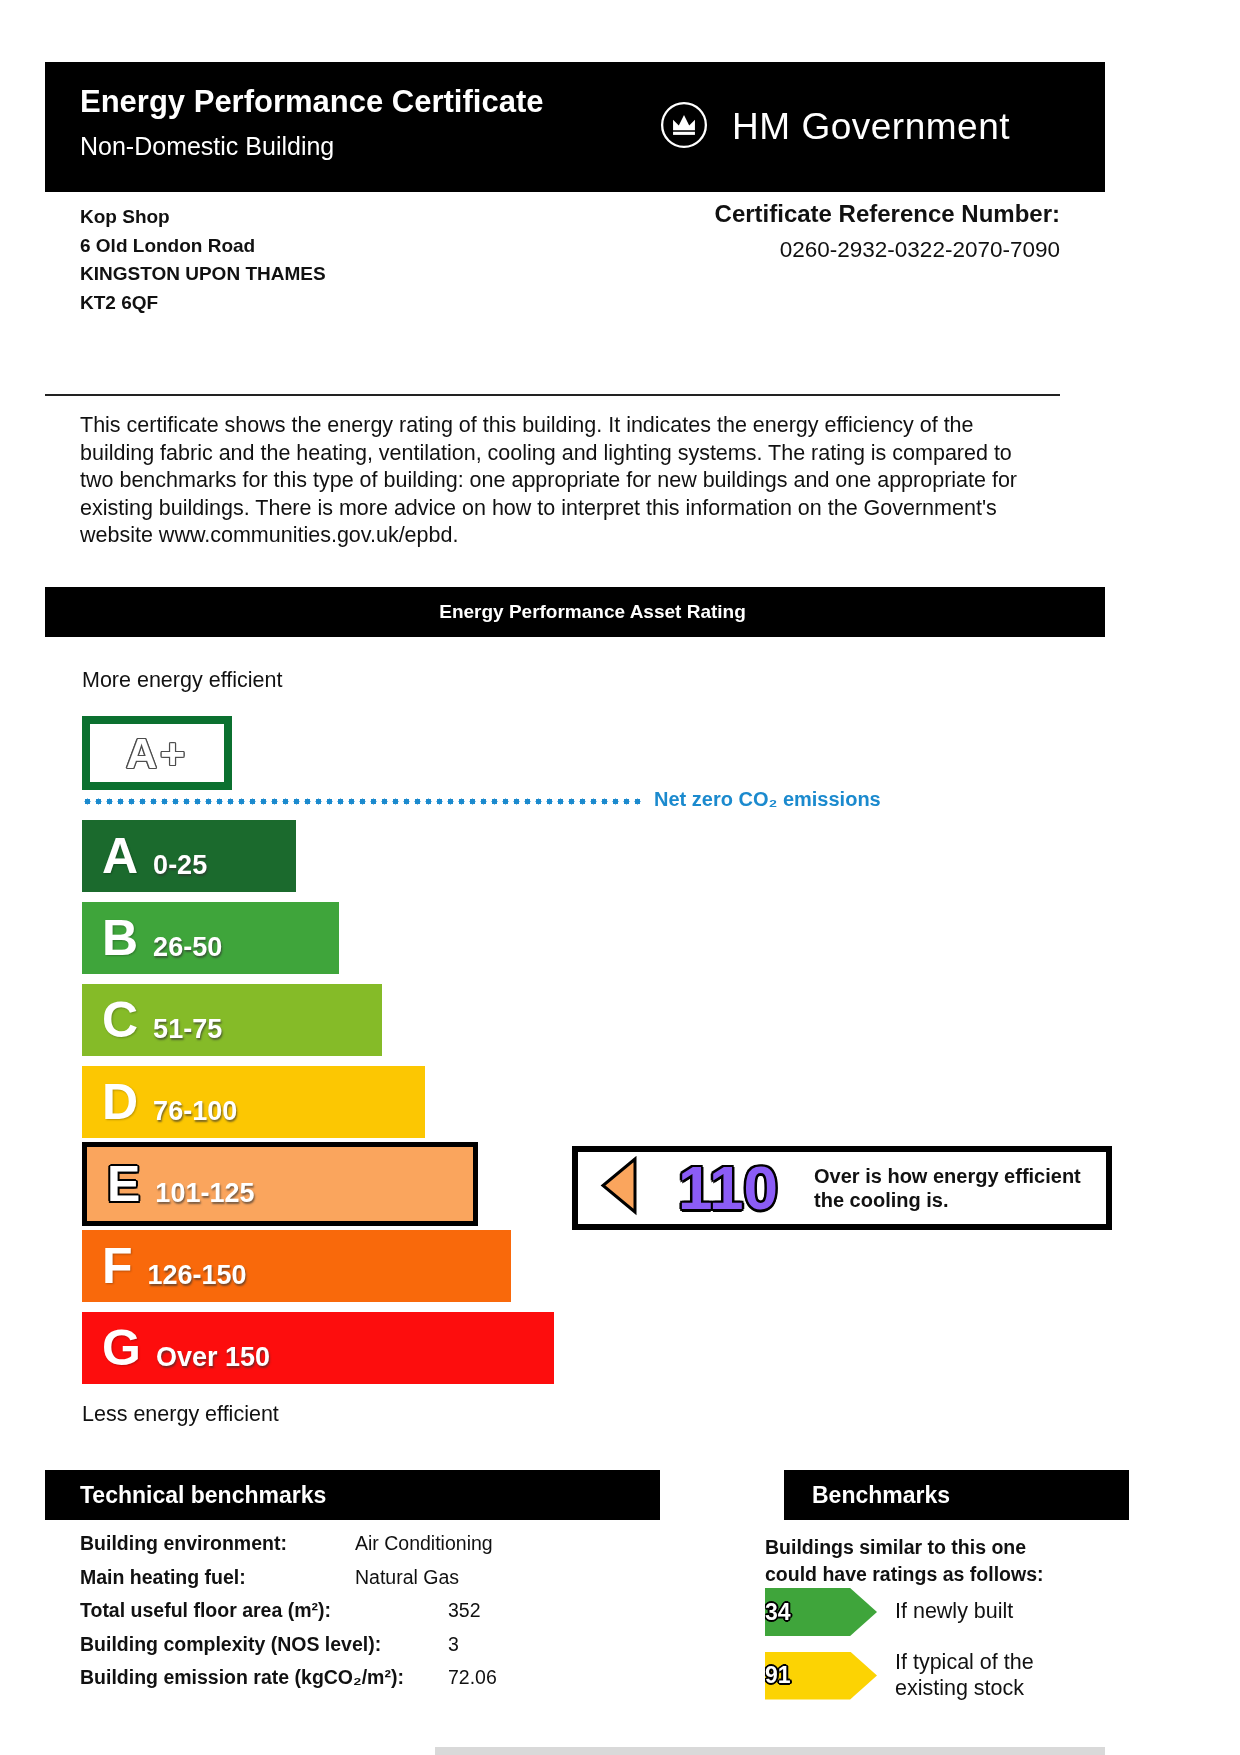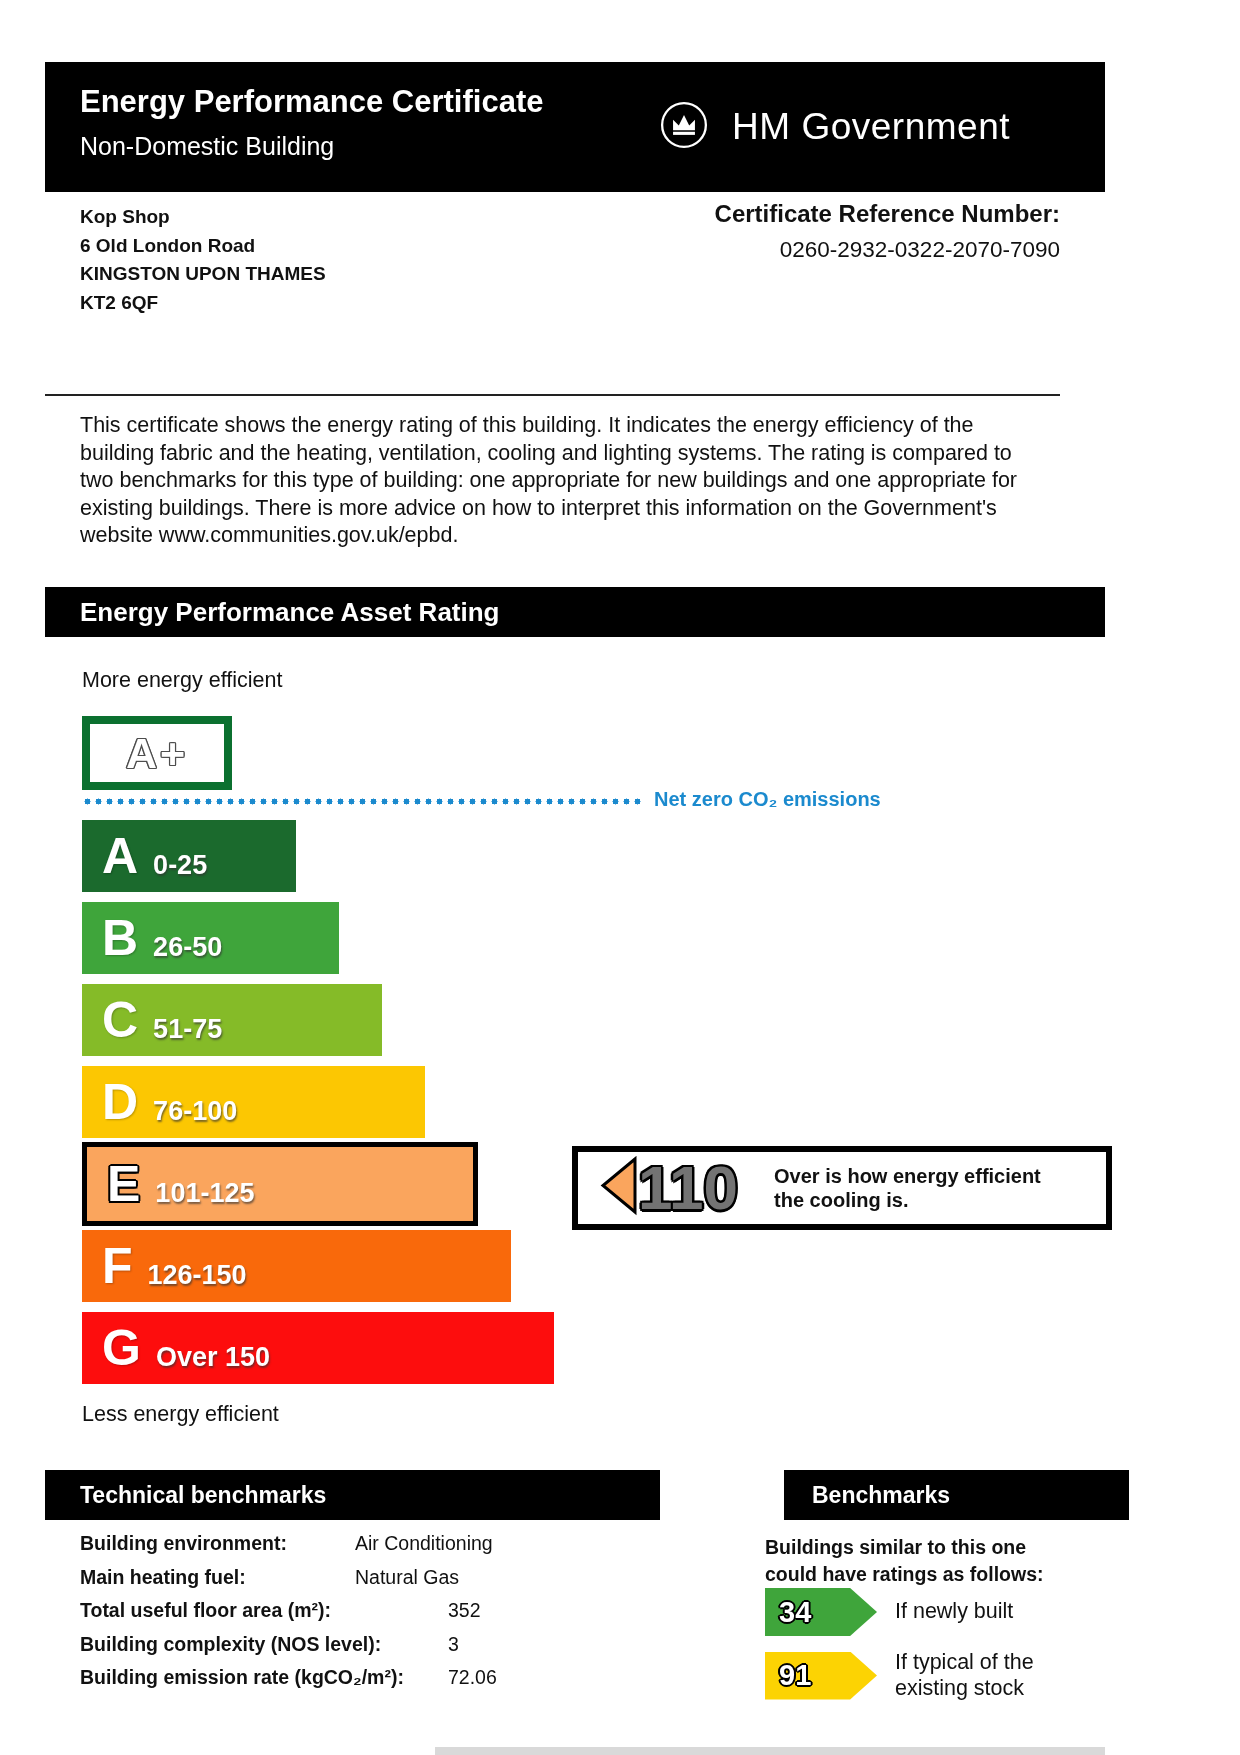--- a/index.html
+++ b/index.html
@@ -18,21 +18,21 @@
   .cert-ref{position:absolute;left:620px;top:200px;width:440px;text-align:right;}
   .cert-ref-label{font-size:24px;font-weight:bold;}
   .cert-ref-number{font-size:22.5px;margin-top:9px;font-weight:normal;}
 
   .rule{position:absolute;left:45px;top:394px;width:1015px;height:0;border-top:2.5px solid #222;}
 
   .intro{position:absolute;left:80px;top:412px;width:968px;font-size:21.5px;line-height:27.5px;}
 
   
   .section-bar{position:absolute;background:#000;color:#fff;font-weight:bold;box-sizing:border-box;display:flex;align-items:center;}
-  .asset-bar{left:45px;top:587px;width:1060px;height:50px;font-size:26px;padding-left:35px;}
+  .asset-bar{left:45px;top:587px;width:1060px;height:50px;font-size:19px;padding-left:35px;justify-content:center;}
   .tech-bar{left:45px;top:1470px;width:615px;height:50px;font-size:23px;padding-left:35px;}
   .bench-bar{left:740px;top:1470px;width:345px;height:50px;font-size:23px;padding-left:28px;margin-left:44px;}
 
   .more-label{position:absolute;left:82px;top:668px;font-size:21.5px;}
   .less-label{position:absolute;left:82px;top:1402px;font-size:21.5px;}
 
   
   .aplus-box{position:absolute;left:82px;top:716px;width:150px;height:74px;box-sizing:border-box;border:8px solid #0b702f;background:#fff;display:flex;align-items:center;justify-content:center;}
   .aplus-text{font-size:43px;font-weight:bold;color:#fff;letter-spacing:3px;
     text-shadow:-1.3px 0 0 #4d4d4d,1.3px 0 0 #4d4d4d,0 -1.3px 0 #4d4d4d,0 1.3px 0 #4d4d4d,
@@ -48,37 +48,37 @@
   .band{position:absolute;left:82px;height:72px;display:flex;align-items:center;box-sizing:border-box;}
   .band.highlighted{border:5px solid #000;}
   .band-letter{font-size:50px;font-weight:bold;color:#fff;line-height:1;margin-left:20px;text-shadow:1px 1px 2px rgba(0,0,0,0.25);}
   .band-range{font-size:27px;font-weight:bold;color:#fff;margin-left:15px;margin-top:18px;text-shadow:1px 1.5px 2px rgba(50,50,50,0.65);}
   .outline-black{text-shadow:-2px 0 0 #000,2px 0 0 #000,0 -2px 0 #000,0 2px 0 #000,
       -1.5px -1.5px 0 #000,1.5px -1.5px 0 #000,-1.5px 1.5px 0 #000,1.5px 1.5px 0 #000 !important;}
 
   
   .indicator{position:absolute;left:572px;top:1146px;width:540px;height:84px;box-sizing:border-box;border:6px solid #000;background:#fff;display:flex;align-items:center;}
   .indicator-arrow{margin-left:16px;flex:0 0 auto;}
-  .indicator-value{font-size:62px;font-weight:bold;color:#737373;line-height:1;
+  .indicator-value{margin-left:40px;font-size:62px;font-weight:bold;color:#8b5cf6;line-height:1;
     text-shadow:-2.5px 0 0 #000,2.5px 0 0 #000,0 -2.5px 0 #000,0 2.5px 0 #000,
                 -1.8px -1.8px 0 #000,1.8px -1.8px 0 #000,-1.8px 1.8px 0 #000,1.8px 1.8px 0 #000;}
   .indicator-desc{margin-left:36px;font-size:20px;font-weight:bold;line-height:24.5px;color:#111;}
 
   
   .tech-rows{position:absolute;left:80px;top:1532px;width:600px;}
   .tech-row{position:relative;height:33.5px;font-size:19.5px;}
   .tech-label{font-weight:bold;}
   .tech-value{position:absolute;left:275px;top:0;font-weight:normal;}
   .tech-value.num{left:368px;}
 
   
   .bench-intro{position:absolute;left:765px;top:1534px;font-size:19.5px;font-weight:bold;line-height:27px;}
   .bench-item{position:absolute;left:765px;display:flex;align-items:center;}
   .bench-badge{width:112px;height:48px;clip-path:polygon(0 0,76% 0,100% 50%,76% 100%,0 100%);display:flex;align-items:center;flex:0 0 auto;}
-  .bench-value{padding-left:14px;font-size:29px;font-weight:bold;color:#fff;
+  .bench-value{font-size:23px;font-weight:bold;color:#fff;
     text-shadow:-2px 0 0 #000,2px 0 0 #000,0 -2px 0 #000,0 2px 0 #000,
                 -1.4px -1.4px 0 #000,1.4px -1.4px 0 #000,-1.4px 1.4px 0 #000,1.4px 1.4px 0 #000;}
   .bench-label{margin-left:18px;font-size:21.5px;line-height:25.5px;}
 
   .bottom-strip{position:absolute;left:435px;top:1747px;width:670px;height:8px;background:#d9d9d9;}
 </style>
 </head>
 <body>
 
 <div class="page">

